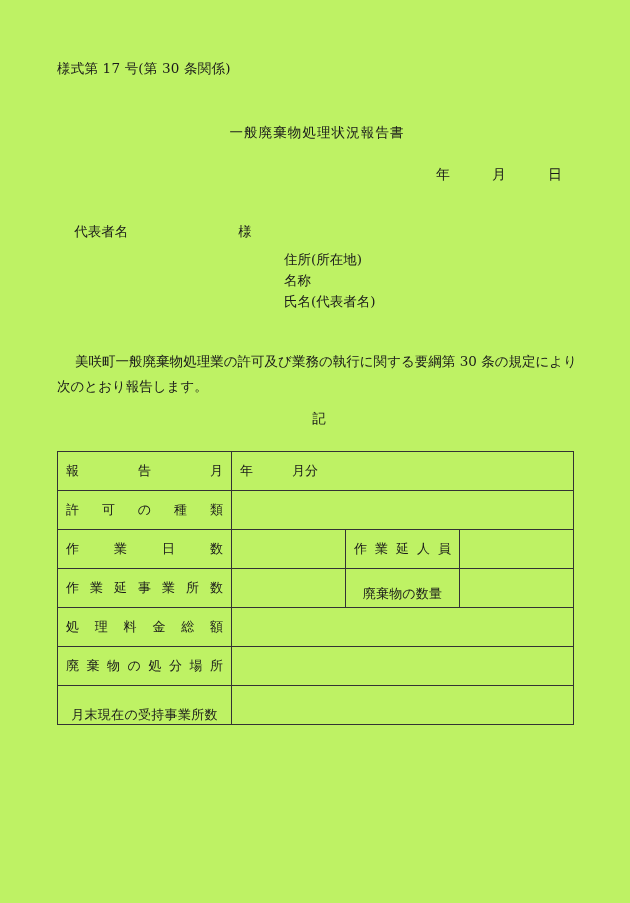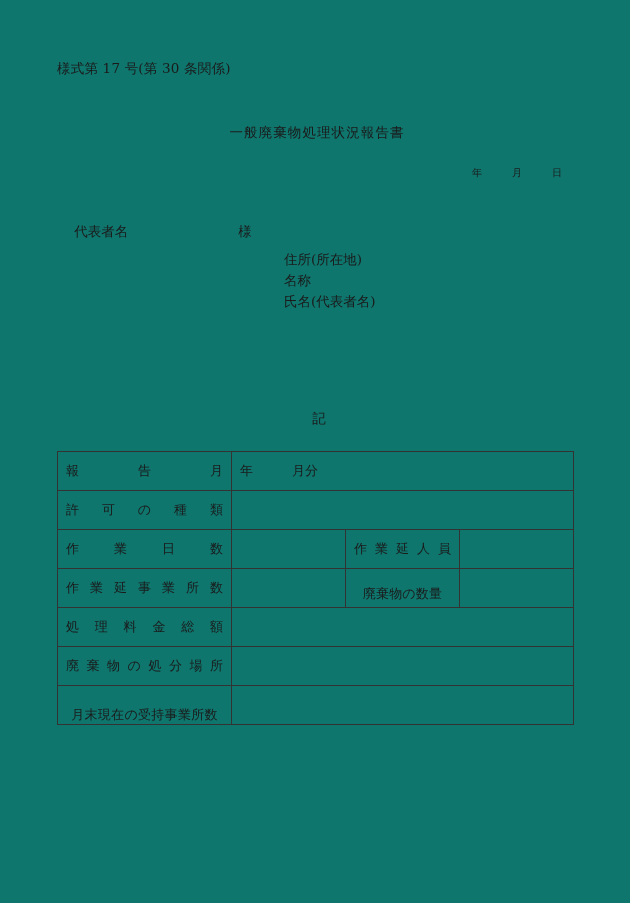--- a/index.html
+++ b/index.html
@@ -9,21 +9,21 @@
     background: #ffffff;
   }
   body {
     font-family: "DejaVu Serif", "Liberation Serif", serif;
     color: #1a1a1a;
   }
   .page {
     position: relative;
     width: 630px;
     height: 903px;
-    background: #0f766e;
+    background: #bef264;
     overflow: hidden;
     box-sizing: border-box;
   }
   .abs { position: absolute; }
 
   .form-number {
     left: 57px;
     top: 60px;
     font-size: 13.5px;
     letter-spacing: 0.2px;
@@ -39,21 +39,21 @@
     letter-spacing: 1.1px;
     padding-left: 4px;
   }
 
   .date-line {
     left: 0;
     right: 0;
     top: 166px;
     text-align: right;
     padding-right: 68px;
-    font-size: 10px;
+    font-size: 14px;
     white-space: pre;
   }
 
   .addressee-row {
     left: 57px;
     top: 207px;
     font-size: 13.5px;
     white-space: pre;
   }
   .addressee-row .sama { padding-left: 110px; }
@@ -152,20 +152,21 @@
   <div class="abs addressee-row">
     <span>代表者名</span><span class="sama">様</span>
   </div>
 
   <div class="abs sender-block">
     <div>住所(所在地)</div>
     <div>名称</div>
     <div>氏名(代表者名)</div>
   </div>
 
+  <div class="abs body-text">美咲町一般廃棄物処理業の許可及び業務の執行に関する要綱第 30 条の規定により次のとおり報告します。</div>
 
   <div class="abs ki-mark">記</div>
 
   <table class="report-table">
     <tbody>
 
       <tr>
         <td class="label-cell">
           <span class="label-spread">
             <span>報</span>

